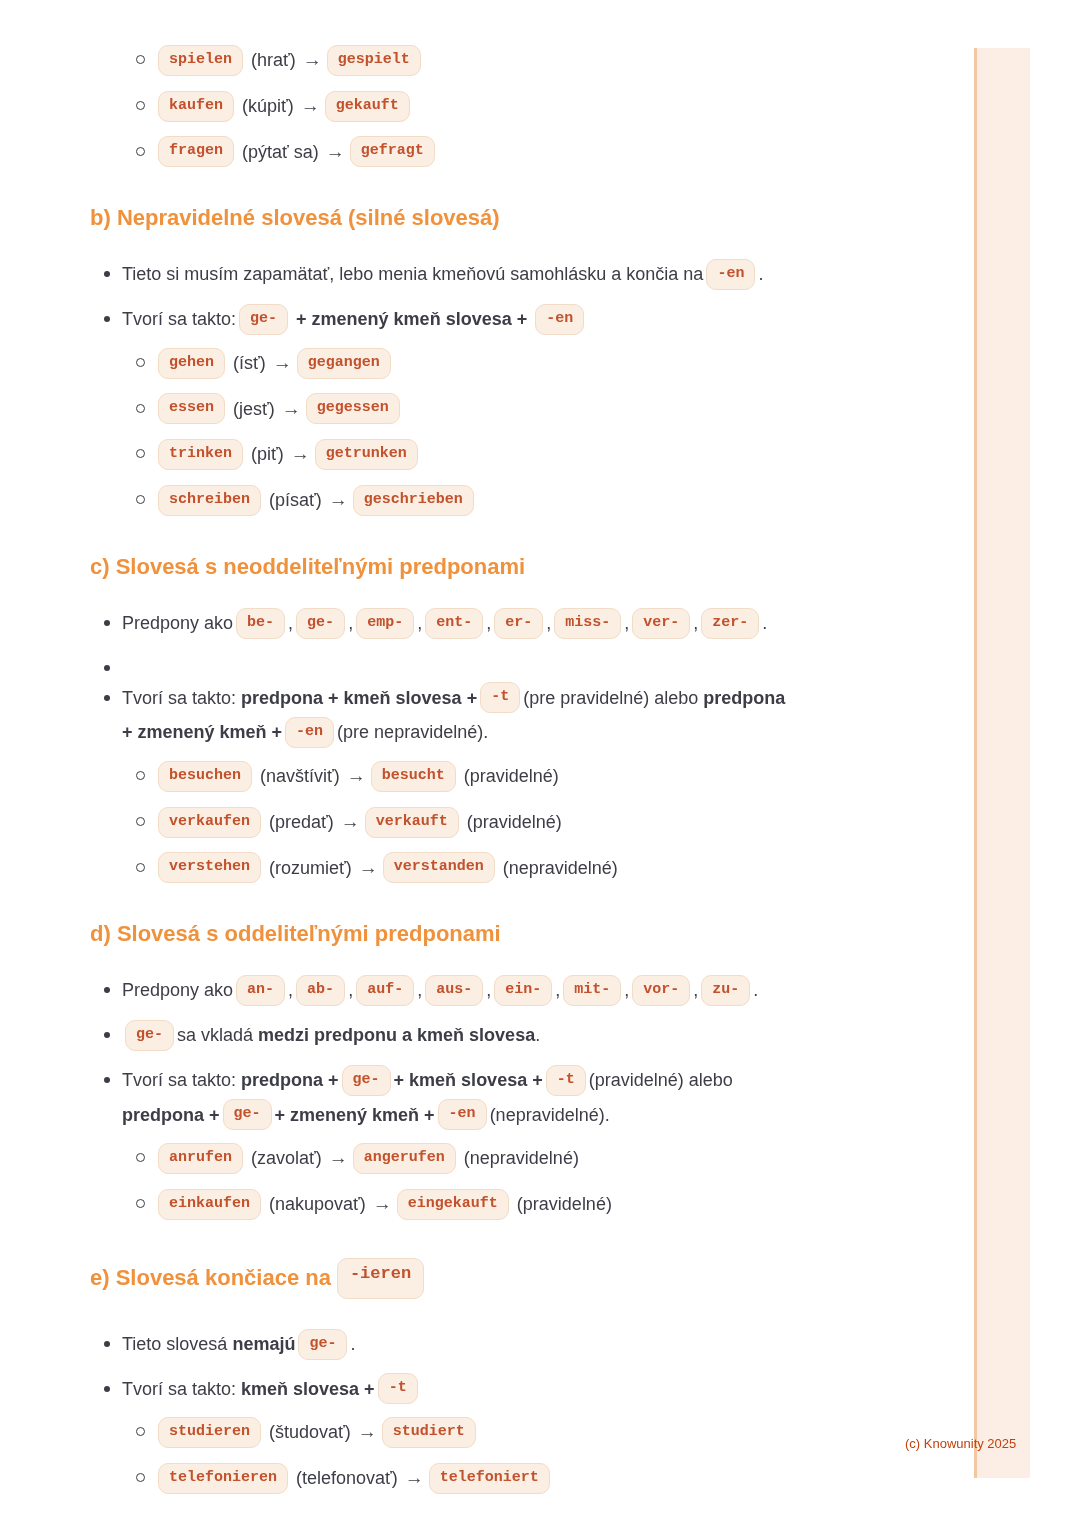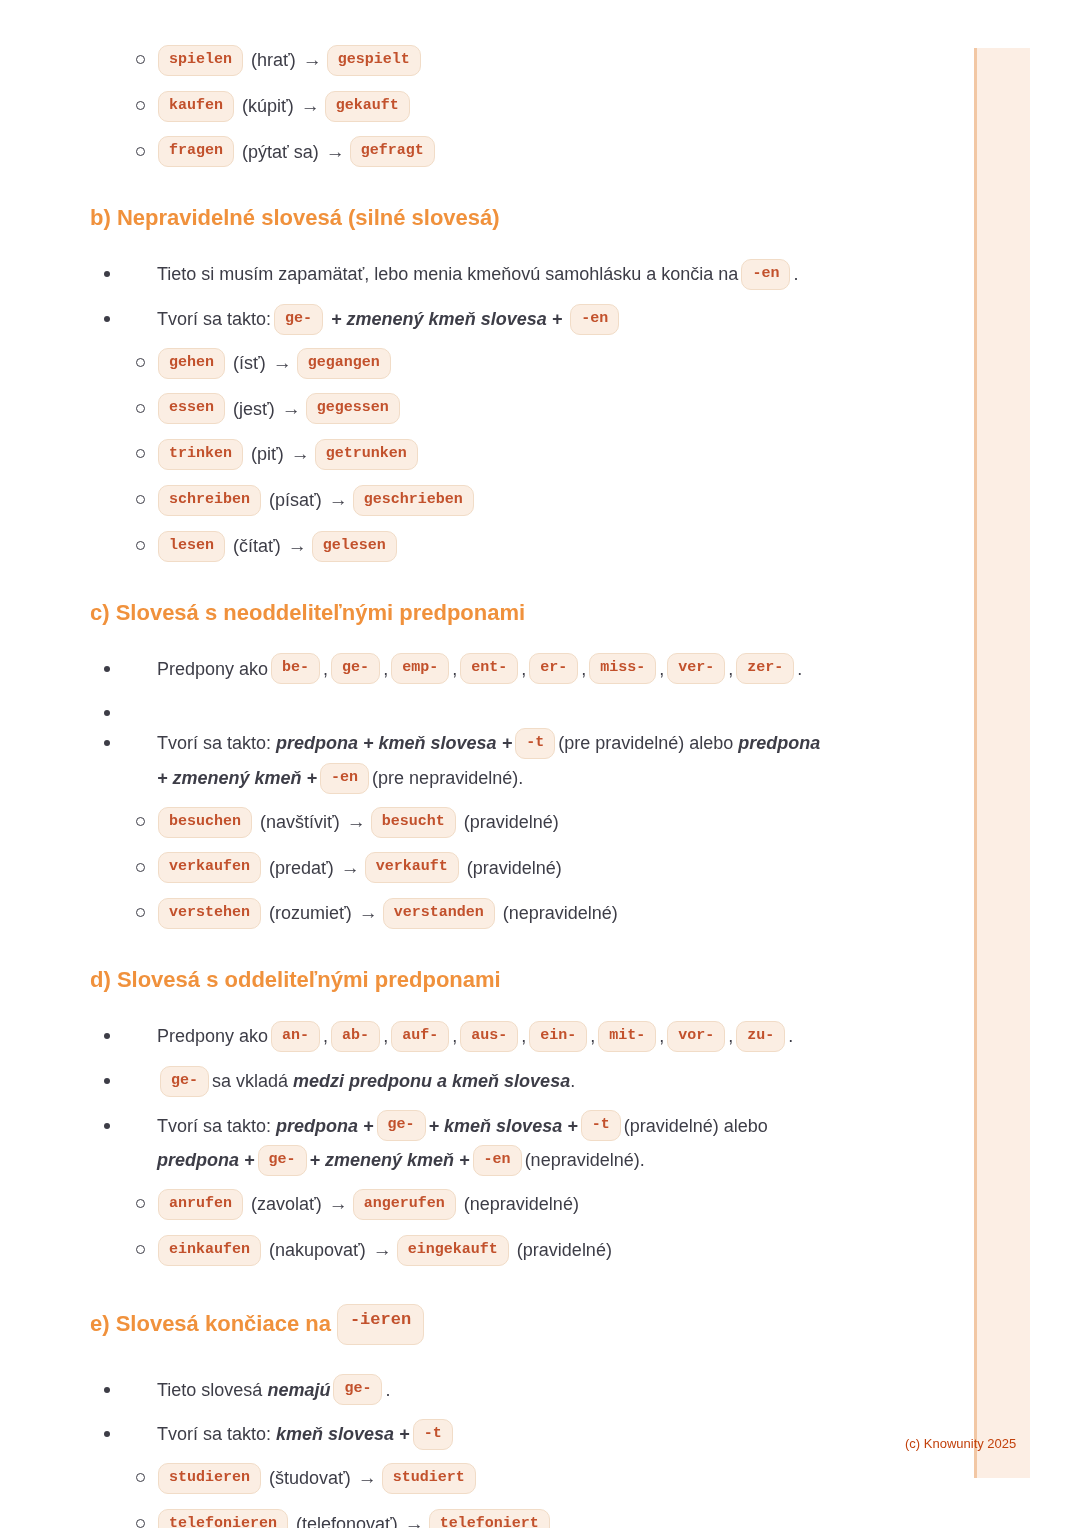--- a/index.html
+++ b/index.html
@@ -29,24 +29,24 @@
 
   .marker-dot {
     flex:none; width:6px; height:6px; border-radius:50%;
     background:#3d3d47; margin:14px 12px 0 14px;
   }
   .marker-circle {
     flex:none; width:7px; height:7px; border-radius:50%;
     border:1.5px solid #3d3d47; margin:11px 10px 0 14px; background:transparent;
   }
 
-  .bullet-item .runs { font-size:18px; line-height:34px;margin-left:35px; }
+  .bullet-item .runs { font-size:18px; line-height:34px; }
   .verb-item  .runs { font-size:18px; line-height:31px; }
 
-  .bold-text { font-weight:bold; color:#3d3d47;font-style:italic; }
+  .bold-text { font-weight:bold; color:#3d3d47; }
 
   .code-chip {
     display:inline-block; vertical-align:middle;
     font-family:"Liberation Mono", monospace; font-weight:bold;
     font-size:15px; line-height:24px; color:#c2512c;
     background:#fbeee3; border:1px solid #f1dcc7; border-radius:10px;
     padding:2px 10px 3px 10px; margin:0 3px 2px 3px;
   }
   .section-heading .code-chip { font-size:17px; padding:3px 12px 12px 12px; margin-left:6px; }
   .arrow { font-size:19px; color:#3d3d47; padding:0 2px; }
@@ -89,24 +89,20 @@
         <span class="marker-circle"></span>
         <div class="runs"><span class="code-chip verb-chip">essen</span><span class="plain-text"> (jesť) </span><span class="arrow">→</span><span class="code-chip participle-chip">gegessen</span></div>
       </div>
       <div class="verb-item">
         <span class="marker-circle"></span>
         <div class="runs"><span class="code-chip verb-chip">trinken</span><span class="plain-text"> (piť) </span><span class="arrow">→</span><span class="code-chip participle-chip">getrunken</span></div>
       </div>
       <div class="verb-item">
         <span class="marker-circle"></span>
         <div class="runs"><span class="code-chip verb-chip">schreiben</span><span class="plain-text"> (písať) </span><span class="arrow">→</span><span class="code-chip participle-chip">geschrieben</span></div>
-      </div>
-      <div class="verb-item">
-        <span class="marker-circle"></span>
-        <div class="runs"><span class="code-chip verb-chip">lesen</span><span class="plain-text"> (čítať) </span><span class="arrow">→</span><span class="code-chip participle-chip">gelesen</span></div>
       </div>
     </section>
     <section class="section">
       <h2 class="section-heading"><span class="plain-text">c) Slovesá s neoddeliteľnými predponami</span></h2>
       <div class="bullet-item">
         <span class="marker-dot"></span>
         <div class="runs"><span class="plain-text">Predpony ako</span><span class="code-chip">be-</span><span class="plain-text">,</span><span class="code-chip">ge-</span><span class="plain-text">,</span><span class="code-chip">emp-</span><span class="plain-text">,</span><span class="code-chip">ent-</span><span class="plain-text">,</span><span class="code-chip">er-</span><span class="plain-text">,</span><span class="code-chip">miss-</span><span class="plain-text">,</span><span class="code-chip">ver-</span><span class="plain-text">,</span><span class="code-chip">zer-</span><span class="plain-text">.</span></div>
       </div>
       <div class="bullet-item">
         <span class="marker-dot"></span>

